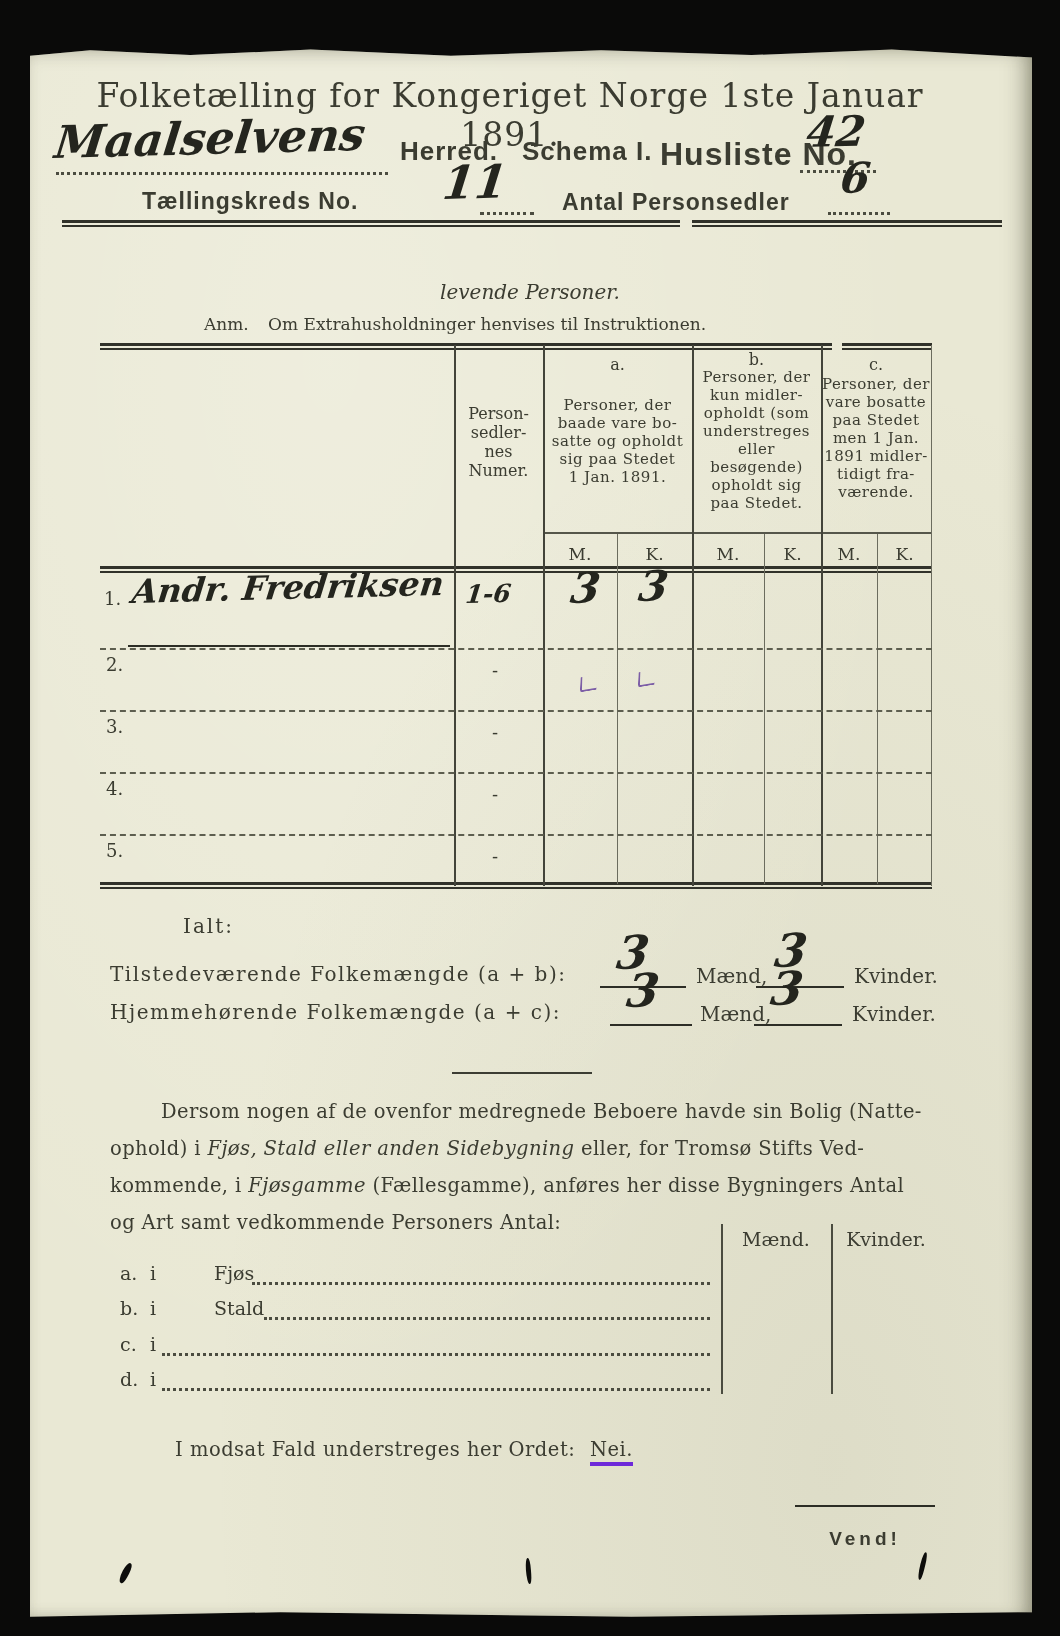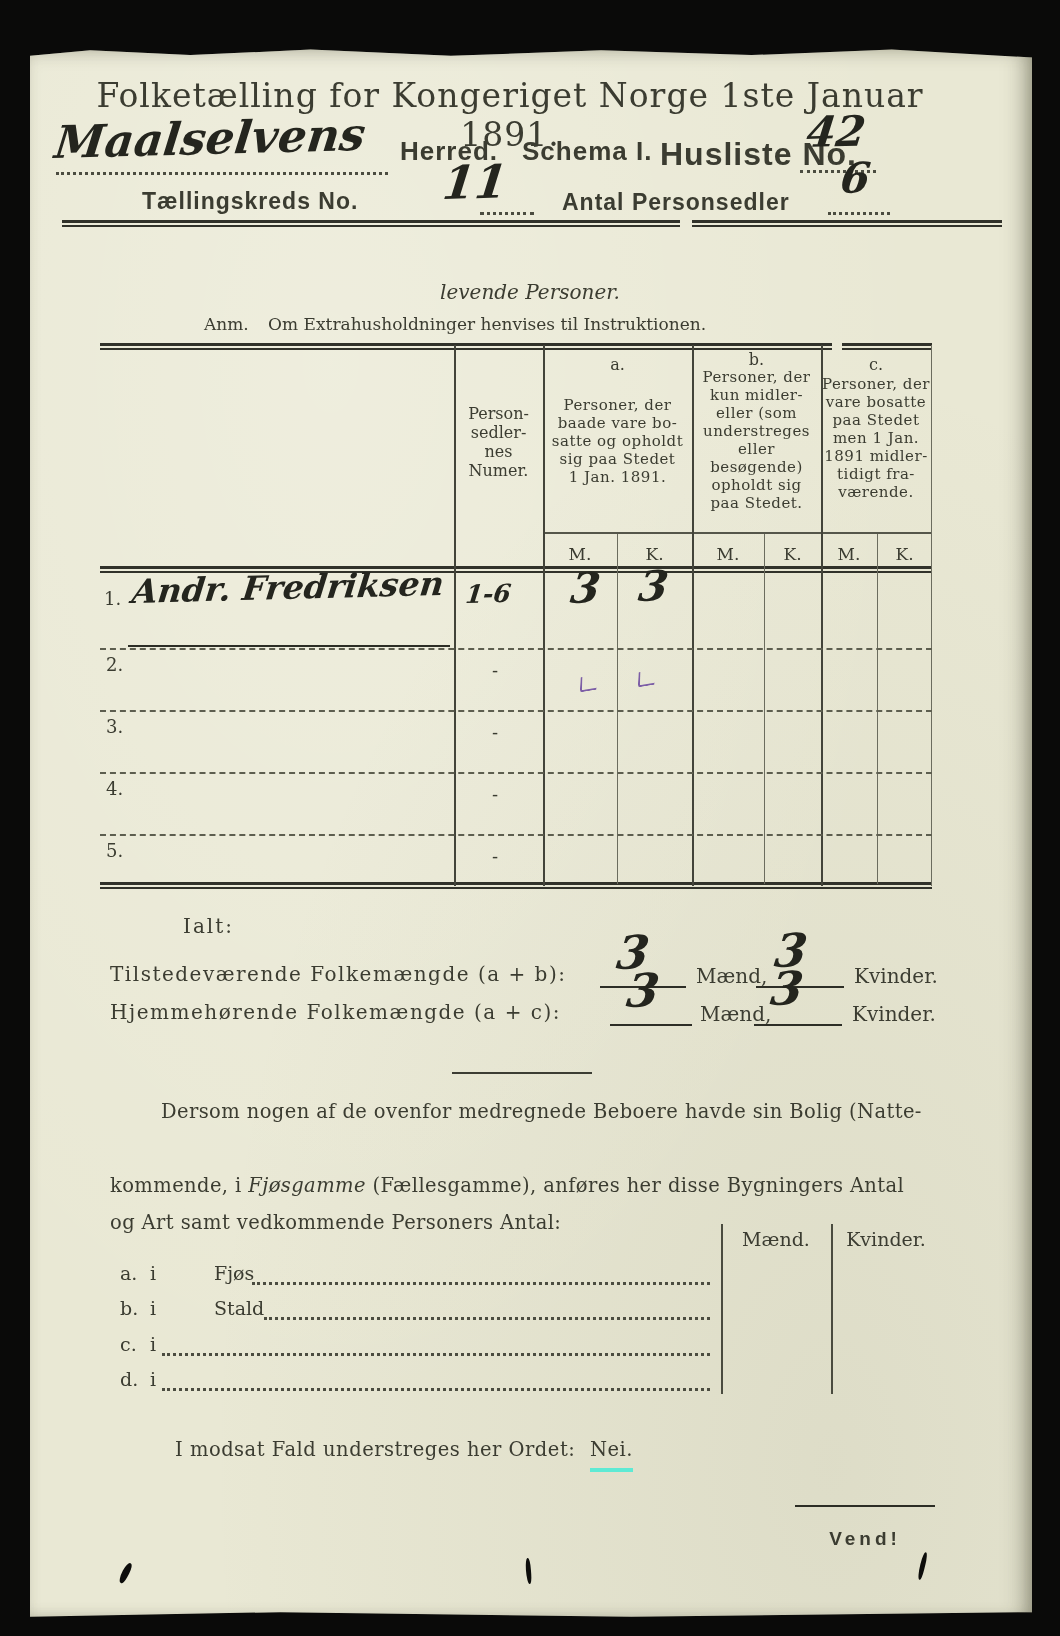--- a/index.html
+++ b/index.html
@@ -24,21 +24,21 @@
   .hline{background:#3c3d33;height:2px;}
   .hlight{background:#55564a;height:1px;}
   .vheavy{width:2px;background:#43443a;}
   .vlight{width:1px;background:#6b6c5e;}
   .dash{border-top:2px dashed #5d5e4f;height:0;}
   .dots{border-bottom:3px dotted #4b4c40;height:0;}
   .check{width:15px;height:13px;border-left:2.5px solid #7c5ea6;border-bottom:2.5px solid #7c5ea6;
          transform:rotate(-10deg) skewX(-12deg);border-bottom-left-radius:3px;}
   .tear{background:#0d0d0b;border-radius:50% 50% 40% 60%;}
   .hdr-sm{font-size:15px;line-height:18px;letter-spacing:.5px;white-space:nowrap;}
-  .nei{border-bottom:4px solid #5eead4;padding-bottom:7px;}
+  .nei{border-bottom:4px solid #6d28d9;padding-bottom:1px;}
 </style>
 </head>
 <body>
 
 <div class="page">
   <div class="paper"></div>
 
   <div class="abs serif ink ctr" style="left:55px;top:76px;width:910px;font-size:33px;letter-spacing:1px;">Folketælling for Kongeriget Norge 1ste Januar 1891.</div>
 
   <div class="abs hand" style="left:52px;top:116px;font-size:45px;">Maalselvens</div>
@@ -95,21 +95,21 @@
     <div>baade vare bo-</div>
     <div>satte og opholdt</div>
     <div>sig paa Stedet</div>
     <div>1 Jan. 1891.</div>
   </div>
 
   <div class="abs serif ink ctr" style="left:692px;top:350px;width:129px;font-size:16px;">b.</div>
   <div class="abs serif ink ctr hdr-sm" style="left:693px;top:368px;width:127px;">
     <div>Personer, der</div>
     <div>kun midler-</div>
-    <div>eller (som</div>
+    <div>opholdt (som</div>
     <div>understreges</div>
     <div>eller</div>
     <div>besøgende)</div>
     <div>opholdt sig</div>
     <div>paa Stedet.</div>
   </div>
 
   <div class="abs serif ink ctr" style="left:821px;top:355px;width:110px;font-size:16px;">c.</div>
   <div class="abs serif ink ctr hdr-sm" style="left:822px;top:375px;width:108px;">
     <div>Personer, der</div>
@@ -165,20 +165,23 @@
   <div class="abs hand" style="left:624px;top:964px;font-size:46px;">3</div>
   <div class="abs hline" style="left:610px;top:1024px;width:82px;background:#2d2e26;"></div>
   <div class="abs serif ink" style="left:700px;top:1002px;font-size:20px;">Mænd,</div>
   <div class="abs hand" style="left:768px;top:962px;font-size:46px;">3</div>
   <div class="abs hline" style="left:754px;top:1024px;width:88px;background:#2d2e26;"></div>
   <div class="abs serif ink" style="left:852px;top:1002px;font-size:20px;">Kvinder.</div>
 
   <div class="abs hline" style="left:452px;top:1072px;width:140px;"></div>
 
   <div class="abs serif ink" style="left:161px;top:1100px;font-size:19.5px;letter-spacing:.4px;white-space:nowrap;">Dersom nogen af de ovenfor medregnede Beboere havde sin Bolig (Natte-</div>
+  <div class="abs serif ink" style="left:110px;top:1137px;font-size:19.5px;letter-spacing:.4px;white-space:nowrap;">
+    <span>ophold) i </span><span class="it">Fjøs, Stald eller anden Sidebygning</span><span> eller, for Tromsø Stifts Ved-</span>
+  </div>
   <div class="abs serif ink" style="left:110px;top:1174px;font-size:19.5px;letter-spacing:.4px;white-space:nowrap;">
     <span>kommende, i </span><span class="it">Fjøsgamme</span><span> (Fællesgamme), anføres her disse Bygningers Antal</span>
   </div>
   <div class="abs serif ink" style="left:110px;top:1211px;font-size:19.5px;letter-spacing:.4px;white-space:nowrap;">og Art samt vedkommende Personers Antal:</div>
 
   <div class="abs" style="left:721px;top:1224px;width:1.5px;height:170px;background:#4a4b3f;"></div>
   <div class="abs" style="left:831px;top:1224px;width:1.5px;height:170px;background:#4a4b3f;"></div>
   <div class="abs serif ink ctr" style="left:724px;top:1228px;width:104px;font-size:19px;">Mænd.</div>
   <div class="abs serif ink ctr" style="left:834px;top:1228px;width:104px;font-size:19px;">Kvinder.</div>
 

